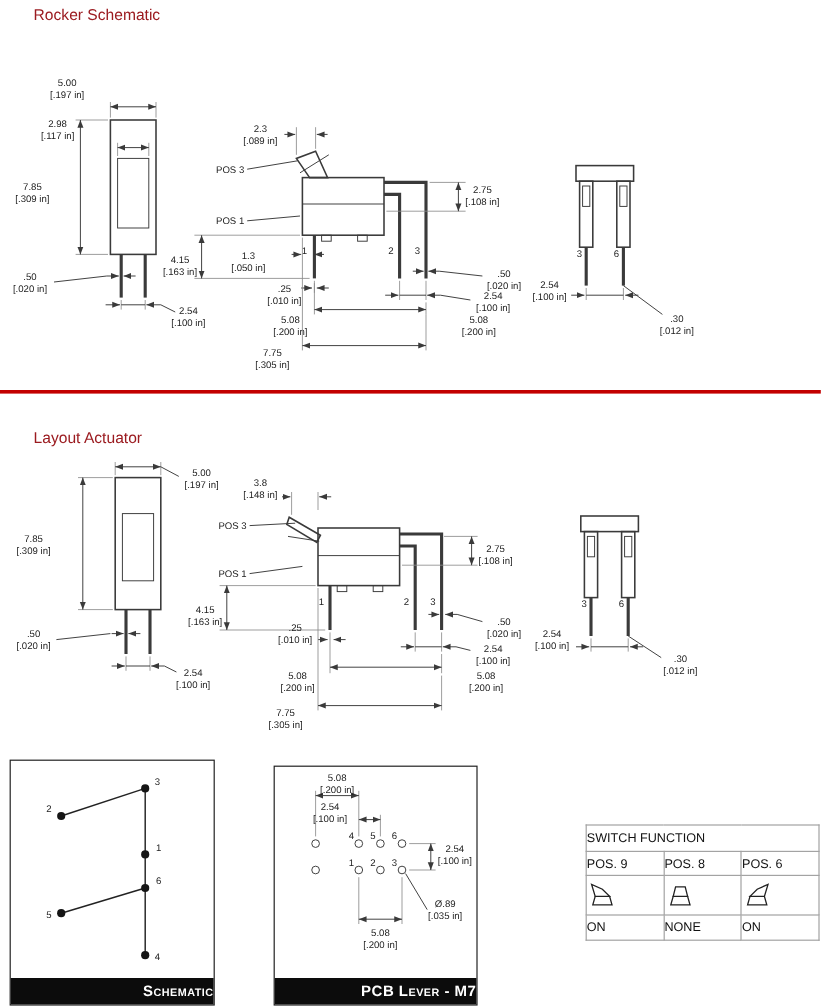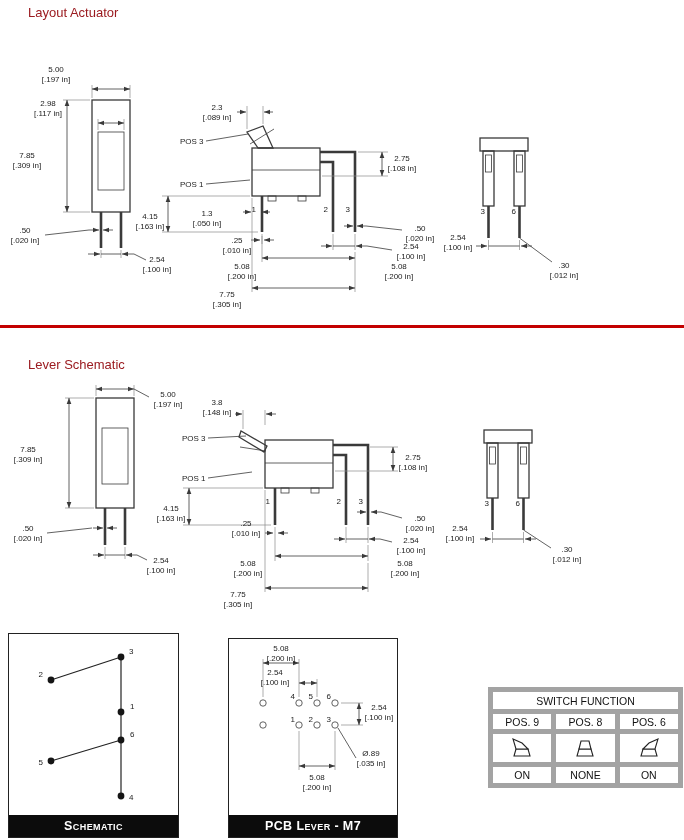--- a/index.html
+++ b/index.html
@@ -19,23 +19,23 @@
   .pin{stroke:#3a3a3a;stroke-width:2.6}
   .lead{fill:none;stroke:#3a3a3a;stroke-width:2.6}
   .ext{stroke:#8a8a8a;stroke-width:.7}
   .ldr{stroke:#3a3a3a;stroke-width:.8;fill:none}
   .dim{stroke:#3a3a3a;stroke-width:.8;marker-start:url(#ar);marker-end:url(#ar)}
   .de{stroke:#3a3a3a;stroke-width:.8;marker-end:url(#ar)}
   .panel{position:absolute;border:1px solid #222;background:#fff}
   #schematic-panel{left:8px;top:633px;width:171px;height:205px}
   #pcb-panel{left:228px;top:638px;width:170px;height:200px}
   .panel-footer{position:absolute;left:0;right:0;bottom:0;height:22px;background:#0c0c0c;color:#fff;
-    text-align:center;line-height:22px;font-variant:small-caps;font-weight:bold;font-size:12.5px;letter-spacing:.4px}
+    text-align:right;line-height:22px;font-variant:small-caps;font-weight:bold;font-size:12.5px;letter-spacing:.4px}
   .fn-table{position:absolute;left:488px;top:687px;width:195px;border-collapse:collapse;background:#fff}
-  .fn-table td{border:5px solid #a3a3a3;text-align:center;font-size:10.5px;color:#111;padding:0}
+  .fn-table td{border:1px solid #a3a3a3;text-align:left;font-size:10.5px;color:#111;padding:0}
   .t-title{height:22px}
   .t-head{height:20px}
   .t-icons td{height:33px}
   .t-state td{height:21px}
   .t-contact td{height:27px;font-size:10px}
 </style>
 </head>
 <body>
 
 <svg id="drawing" width="684" height="625" viewBox="0 0 684 625">
@@ -262,23 +262,23 @@
     <line class="ext" x1="523.5" y1="532" x2="523.5" y2="543"></line>
     <line class="ldr" x1="492.5" y1="539" x2="523.5" y2="539"></line>
     <line class="de" x1="480" y1="539" x2="491" y2="539"></line>
     <line class="de" x1="536" y1="539" x2="525" y2="539"></line>
     <text class="dt" x="460" y="531"><tspan x="460">2.54</tspan><tspan x="460" dy="10">[.100 in]</tspan></text>
     <line class="ldr" x1="523.5" y1="530" x2="551" y2="548"></line>
     <text class="dt" x="567" y="552"><tspan x="567">.30</tspan><tspan x="567" dy="10">[.012 in]</tspan></text>
   </g>
 </svg>
 
-<div class="title" id="rocker-title">Layout Actuator</div>
+<div class="title" id="rocker-title">Rocker Schematic</div>
 <div id="divider"></div>
-<div class="title" id="lever-title">Lever Schematic</div>
+<div class="title" id="lever-title">Layout Actuator</div>
 
 <div class="panel" id="schematic-panel">
   <svg width="169" height="181" viewBox="0 0 169 181">
     <line x1="112" y1="23" x2="112" y2="162" stroke="#222" stroke-width="1.2"></line>
     <line x1="42" y1="46" x2="112" y2="23" stroke="#222" stroke-width="1.2"></line>
     <line x1="42" y1="127" x2="112" y2="106" stroke="#222" stroke-width="1.2"></line>
     <circle cx="112" cy="23" r="3.4" fill="#151515"></circle>
     <circle cx="112" cy="78" r="3.4" fill="#151515"></circle>
     <circle cx="112" cy="106" r="3.4" fill="#151515"></circle>
     <circle cx="112" cy="162" r="3.4" fill="#151515"></circle>

